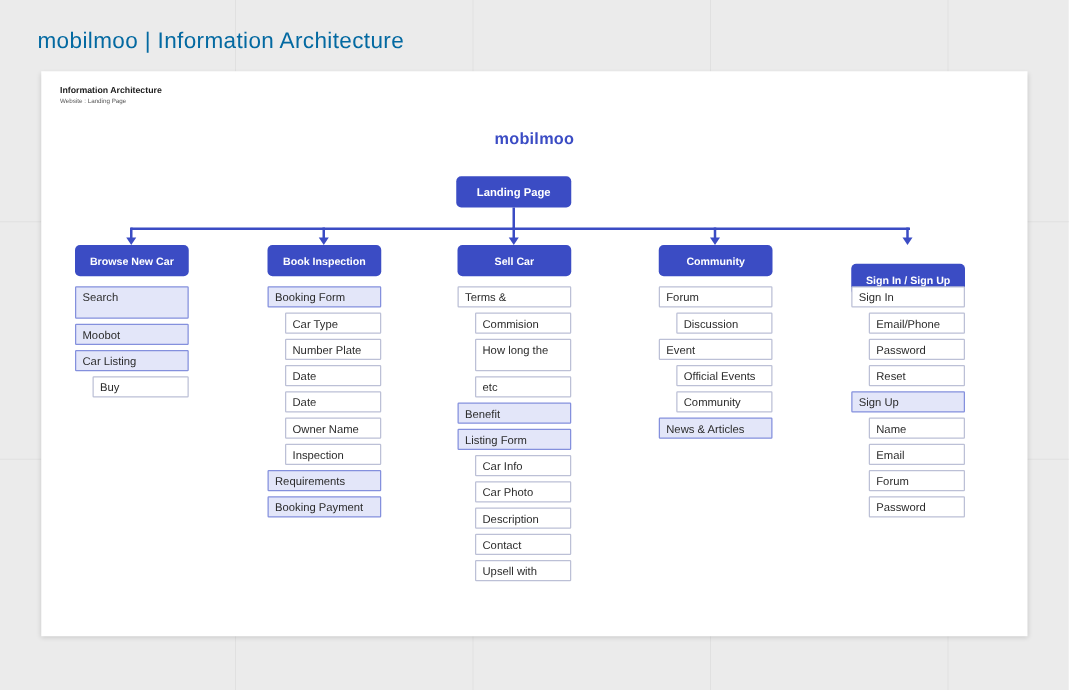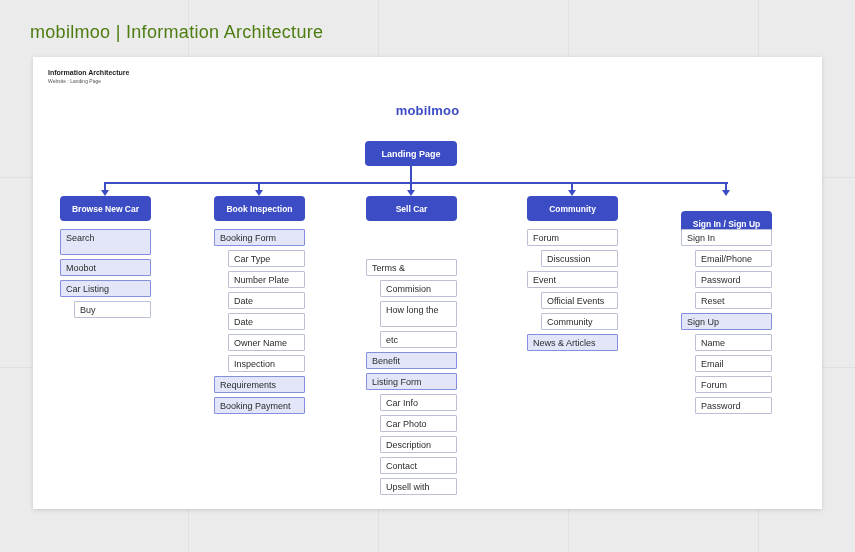--- a/index.html
+++ b/index.html
@@ -10,21 +10,21 @@
     font-family:"Liberation Sans", sans-serif;
     background-color:#ebebeb;
     background-image:
       linear-gradient(#e0e0e0 1px, transparent 1px),
       linear-gradient(90deg, #e0e0e0 1px, transparent 1px);
     background-size:190px 190px;
     background-position:-2px -13px;
   }
   .app-title {
     position:absolute; left:30px; top:22px;
-    font-size:18px; color:#4d7c0f; letter-spacing:.3px;
+    font-size:18px; color:#0369a1; letter-spacing:.3px;
   }
   .canvas {
     position:absolute; left:33px; top:57px; width:789px; height:452px;
     background:#ffffff; box-shadow:0 1px 4px rgba(0,0,0,.15);
     overflow:hidden;
   }
   .doc-meta { position:absolute; left:15px; top:12px; }
   .doc-title { font-size:7px; font-weight:bold; color:#1c1c1c; }
   .doc-subtitle { font-size:5px; color:#555; margin-top:2px; }
   .logo {
@@ -103,21 +103,21 @@
         <div class="box indent">Car Type</div>
         <div class="box indent">Number Plate</div>
         <div class="box indent">Date</div>
         <div class="box indent">Date</div>
         <div class="box indent">Owner Name</div>
         <div class="box indent">Inspection</div>
         <div class="box lavender">Requirements</div>
         <div class="box lavender">Booking Payment</div>
       </div>
       <div class="btn-node" style="left: 333px; top: 139px; width: 91px;">Sell Car</div>
-      <div class="col-list" style="left: 333px; margin-top: 30px;">
+      <div class="col-list" style="left: 333px;">
         <div class="box">Terms &amp;</div>
         <div class="box indent">Commision</div>
         <div class="box indent tall">How long the</div>
         <div class="box indent">etc</div>
         <div class="box lavender">Benefit</div>
         <div class="box lavender">Listing Form</div>
         <div class="box indent">Car Info</div>
         <div class="box indent">Car Photo</div>
         <div class="box indent">Description</div>
         <div class="box indent">Contact</div>

